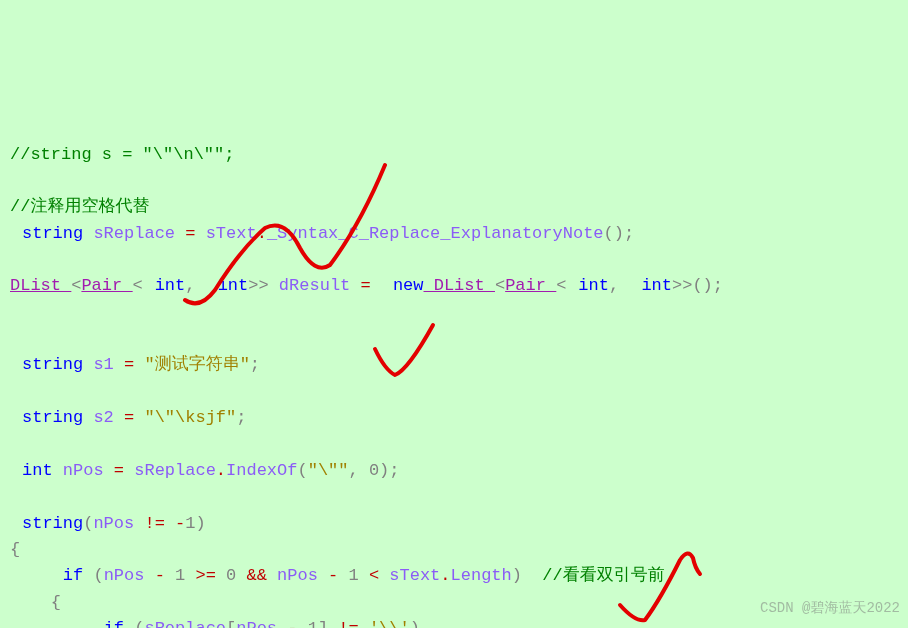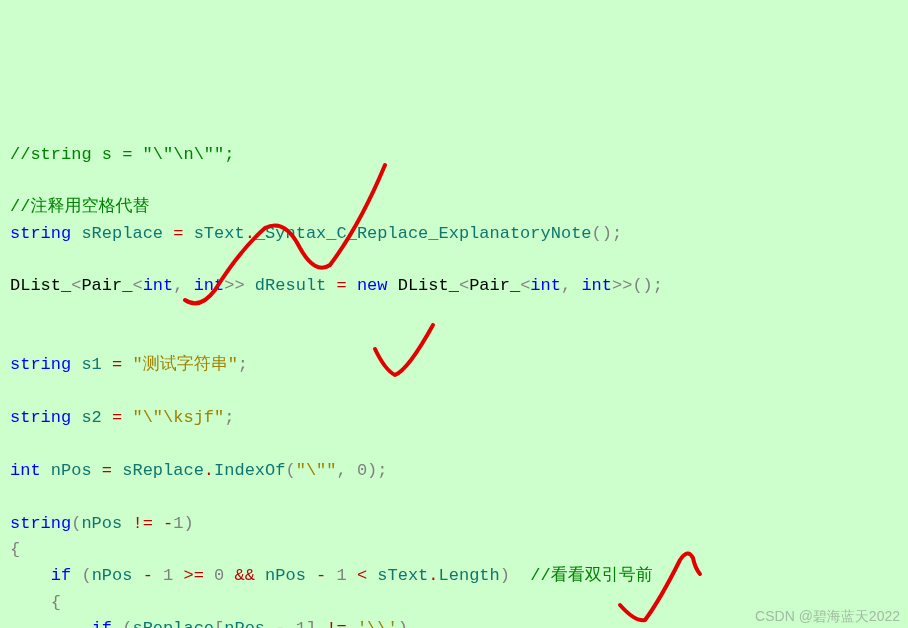--- a/index.html
+++ b/index.html
@@ -10,41 +10,41 @@
       line-height: 1.55;
       padding: 10px 0 0 10px;
       width: 908px;
       height: 628px;
       overflow: hidden;
       position: relative;
       white-space: pre;
     }
     .code-container { position: relative; z-index: 1; }
     .c-comment { color: #008000; }
-    .c-keyword { color: #0000ff; }
-    .c-type { color: #000000; }
+    .c-keyword { color: #0000ff; margin-left: 12px; }
+    .c-type { color: #a21caf; text-decoration: underline; }
     .c-string { color: #a08000; }
     .c-char { color: #a08000; }
     .c-punct { color: #808080; }
     .c-punct-red { color: #c00000; }
     .c-num { color: #808080; }
-    .c-default { color: #0f766e; }
+    .c-default { color: #8b5cf6; }
     .annotations {
       position: absolute;
       top: 0; left: 0;
       width: 908px; height: 628px;
       z-index: 2;
       pointer-events: none;
     }
     .watermark {
       position: absolute;
-      bottom: 0; right: 8px;
+      bottom: 8px; right: 8px;
       color: rgba(120,120,120,.5);
       font-size: 14px;
-      font-family: Liberation Sans, sans-serif;
+      font-family: Liberation Mono, monospace;
       z-index: 3;
     }
   </style>
 </head>
 <body>
 
 
 
 <div class="code-container">
 <span class="c-comment">//string s = "\"\n\"";</span>

